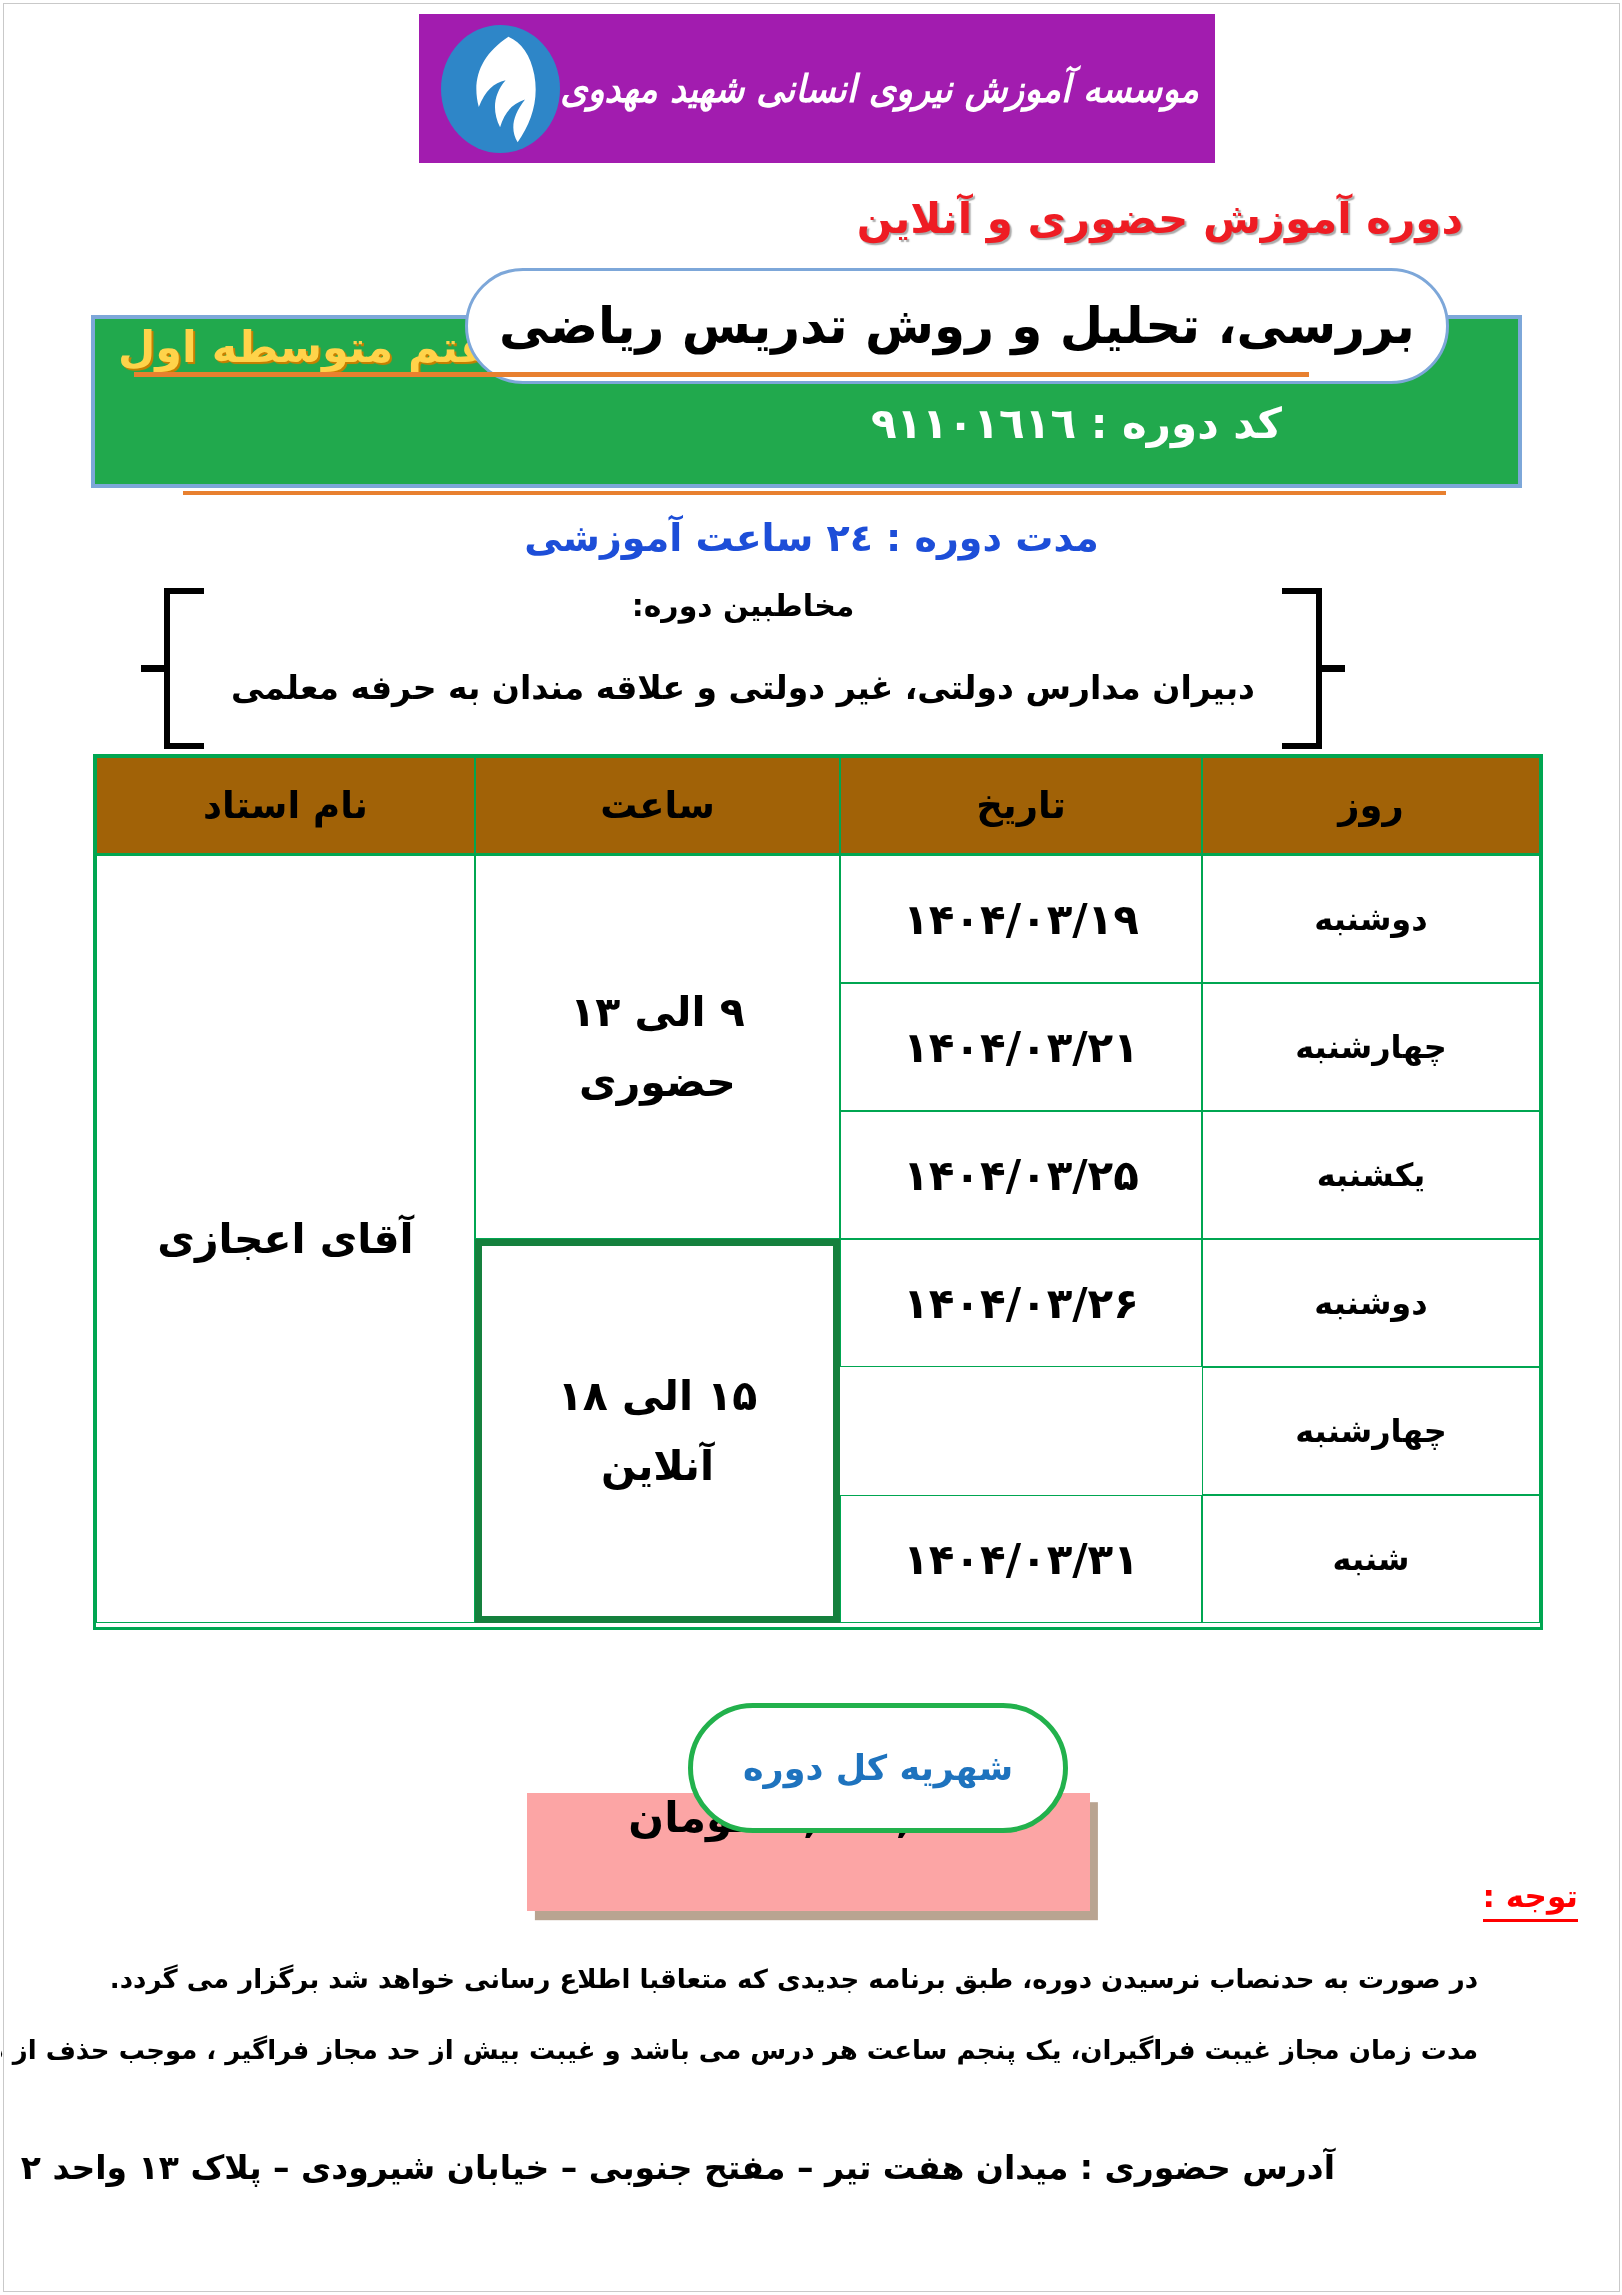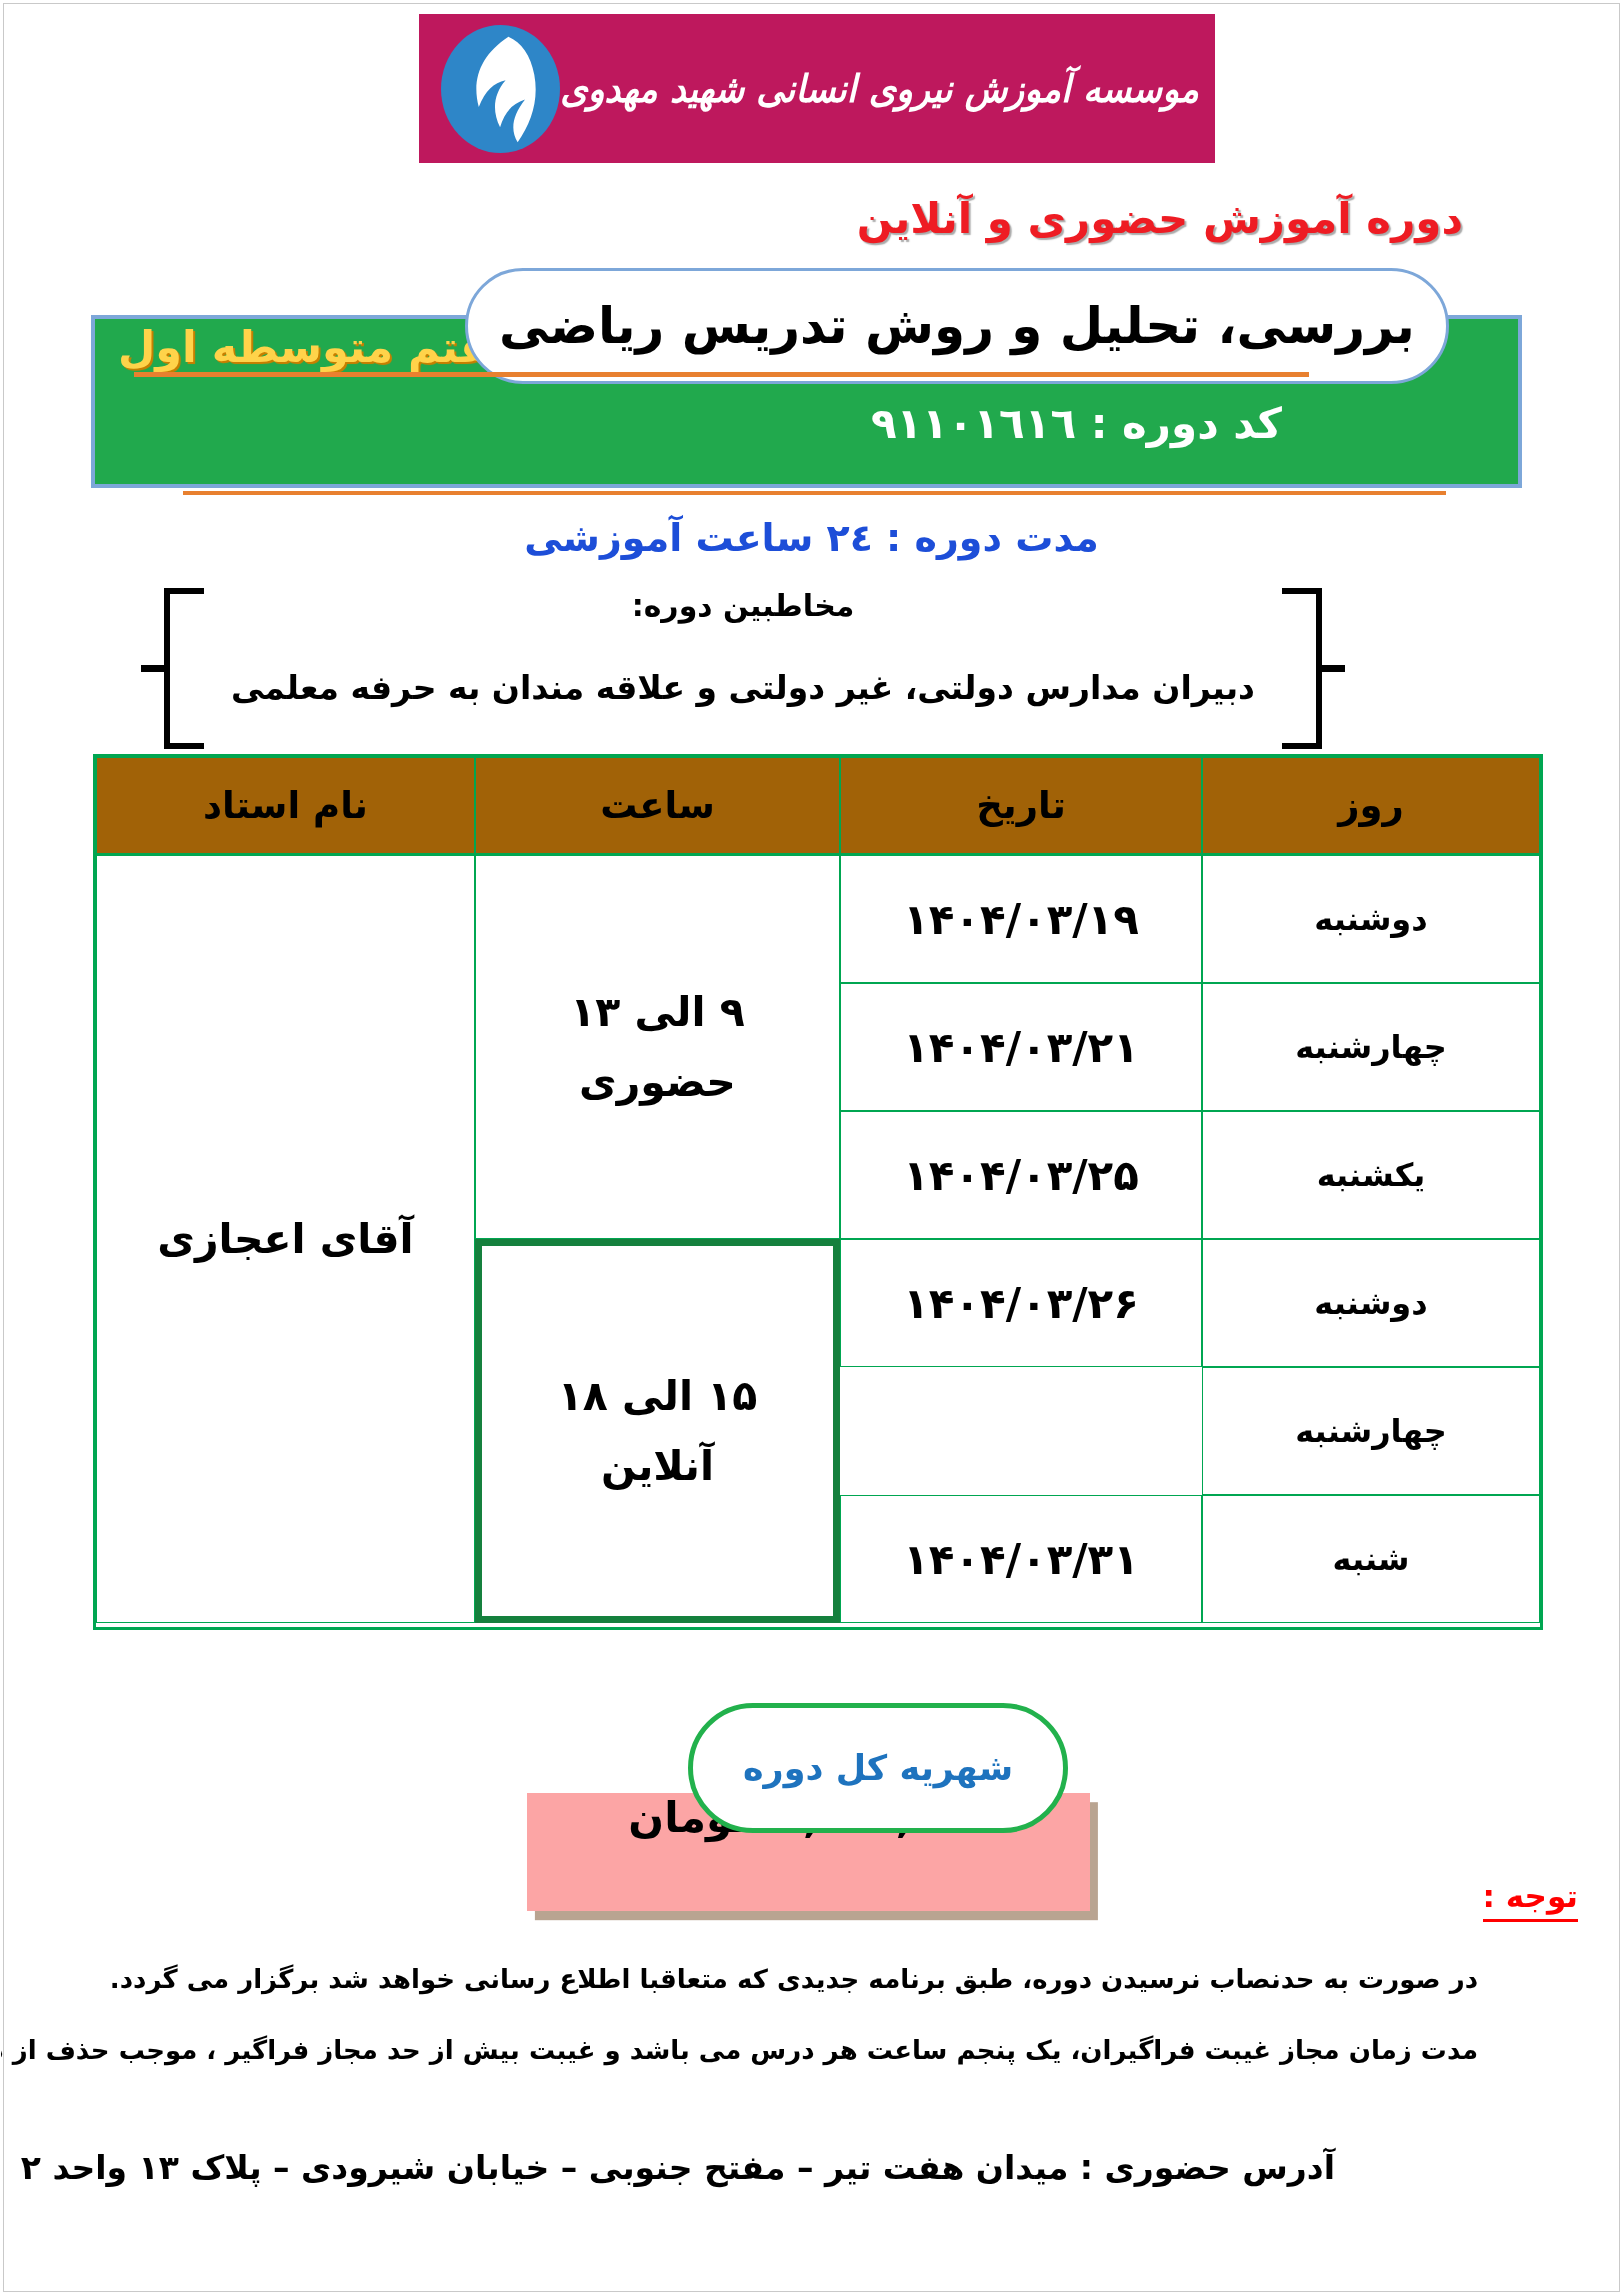--- a/index.html
+++ b/index.html
@@ -4,21 +4,21 @@
 <style>
   html,body{margin:0;padding:0;}
   body{
     width:1623px;height:2295px;position:relative;background:#ffffff;
     font-family:"DejaVu Sans", sans-serif;direction:rtl;overflow:hidden;
   }
   .abs{position:absolute;box-sizing:border-box;}
   
   #frame{inset:2.6px;border:1.3px solid #c9c9c9;pointer-events:none;}
   
-  #banner{left:419px;top:14.4px;width:796px;height:149px;background:#be185d;
+  #banner{left:419px;top:14.4px;width:796px;height:149px;background:#a21caf;
     display:flex;align-items:center;justify-content:center;}
   #banner .name{color:#ffffff;font-weight:bold;font-size:38px;white-space:nowrap;
     padding-left:137px;transform:scaleX(.92);transform-origin:center;font-style:italic;}
   #logo{position:absolute;left:22px;top:10.5px;width:119px;height:128px;border-radius:50%;
     background:#2e86c8;display:flex;align-items:center;justify-content:center;}
   
   #mode-label{top:194px;right:160px;color:#ee1c23;font-weight:bold;font-size:42px;
     white-space:nowrap;text-shadow:2px 2px 1.3px #a9a9a9;}
   
   #title-pill{left:465px;top:268px;width:984px;height:116px;background:#ffffff;

